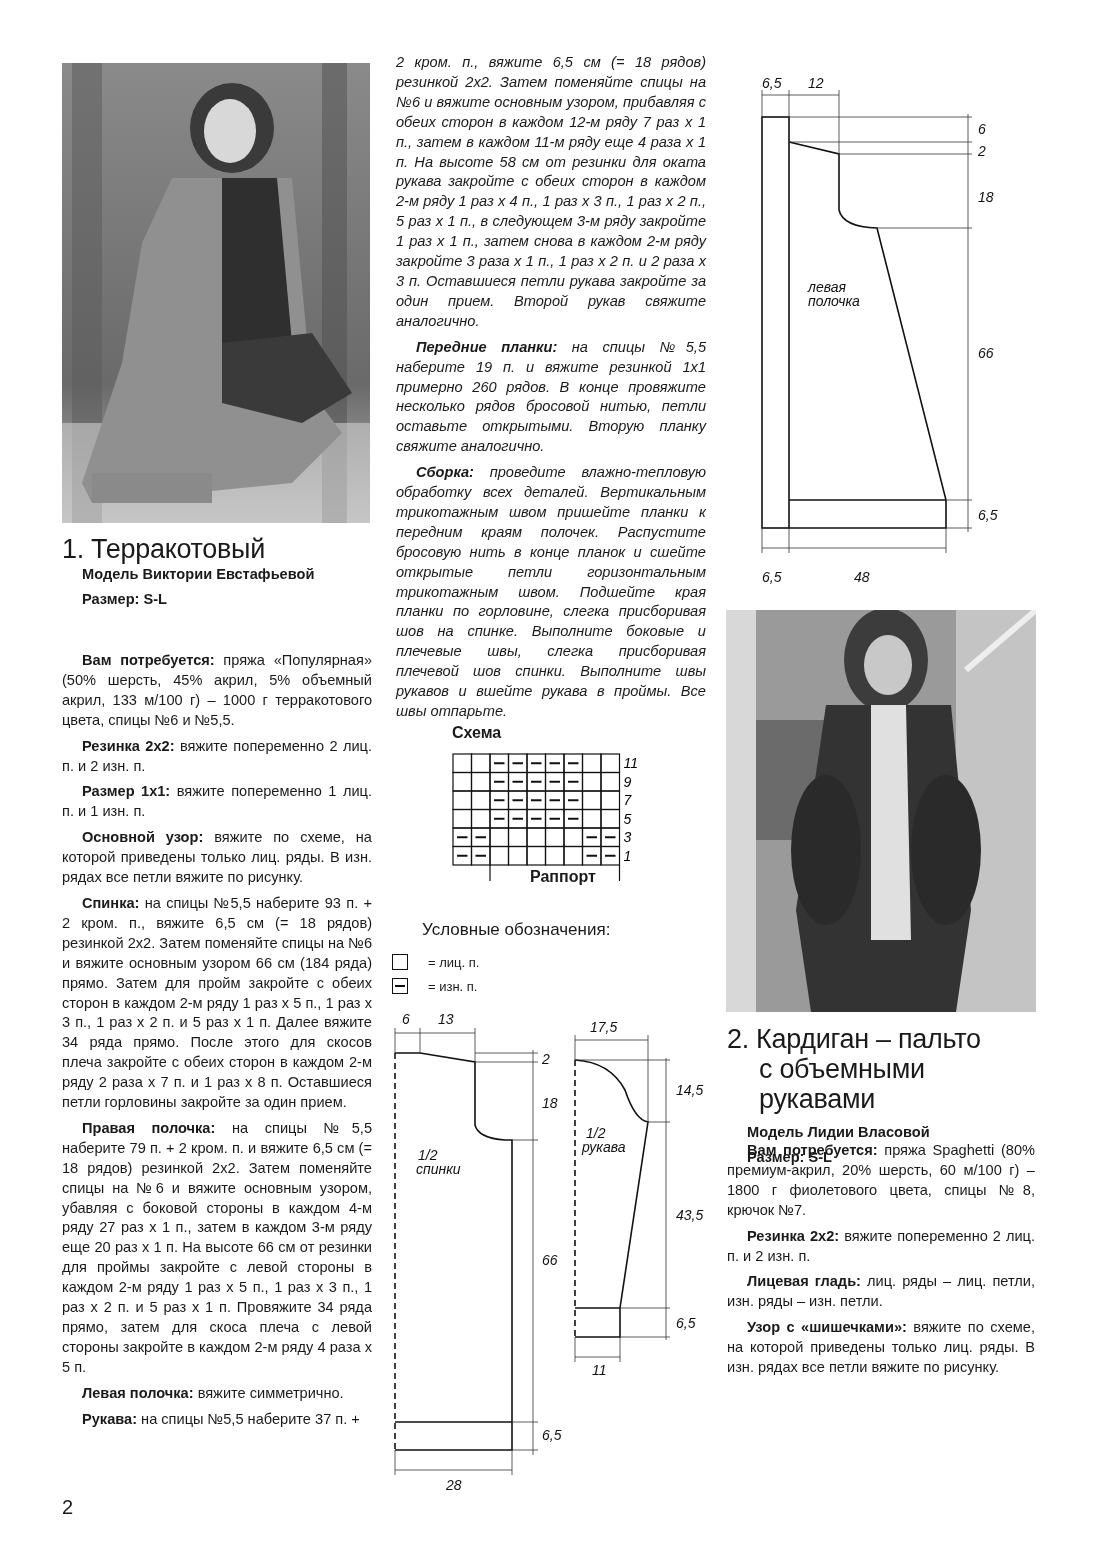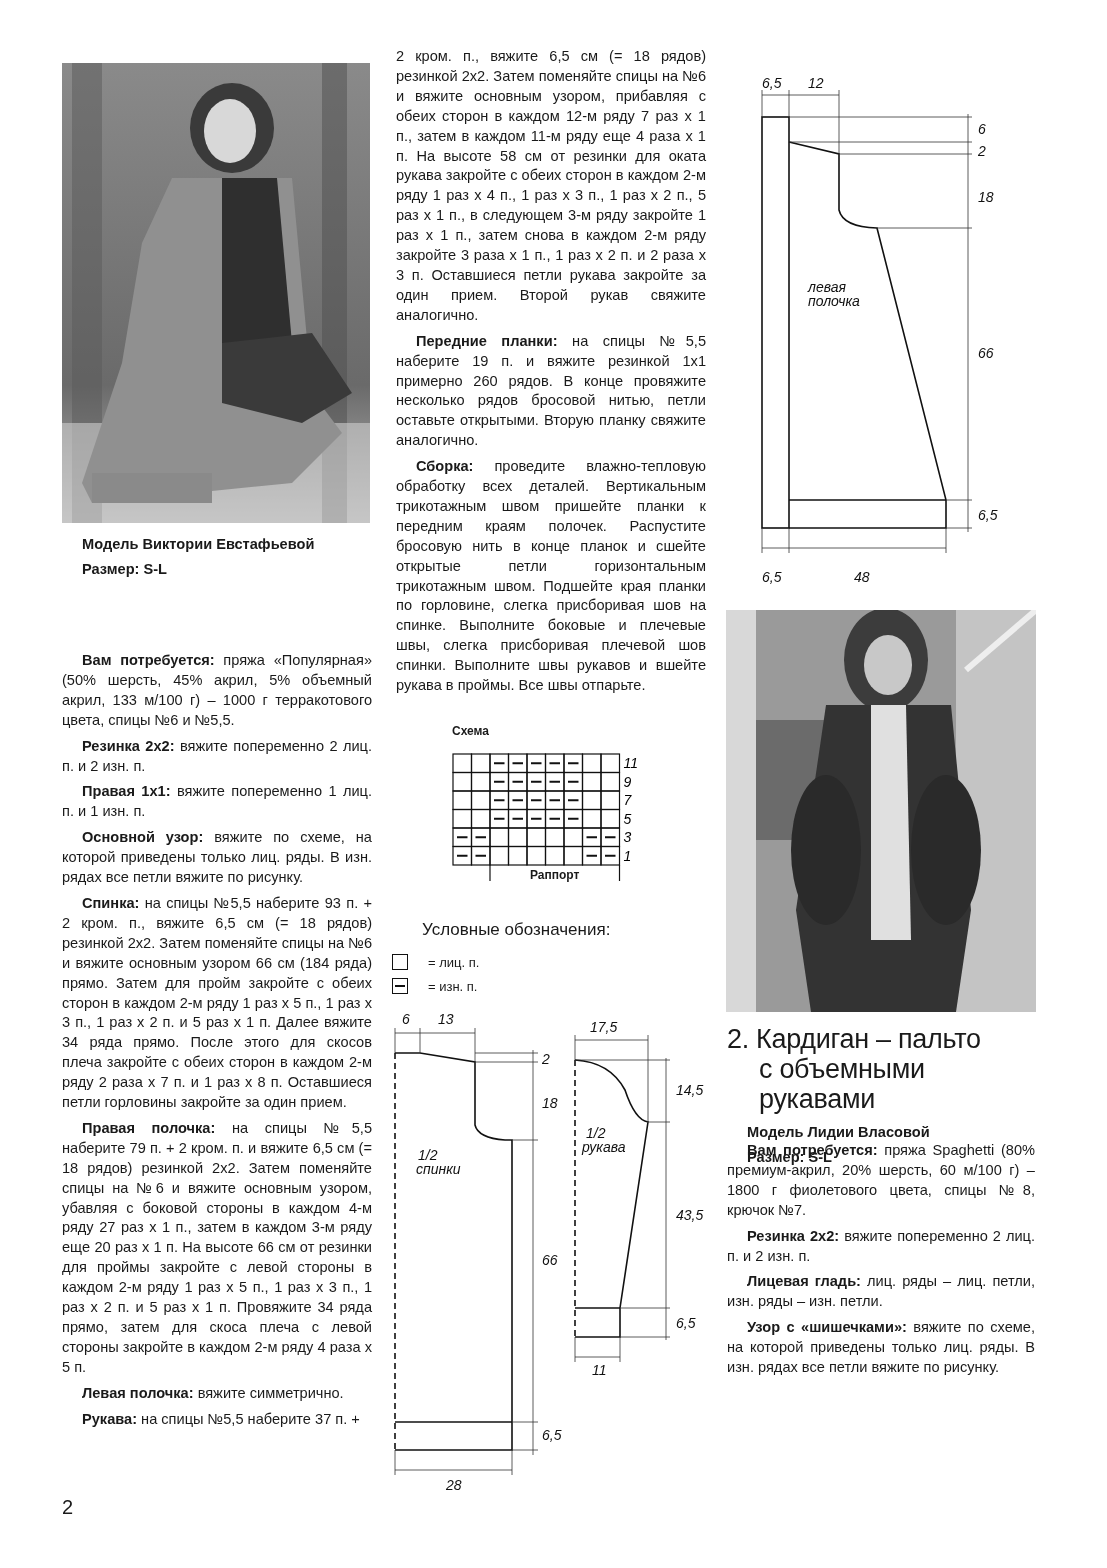--- a/index.html
+++ b/index.html
@@ -7,21 +7,21 @@
   .abs { position:absolute; }
   .col { font-size:14.6px; line-height:19.9px; text-align:justify; }
   .col p { margin:0 0 6px 0; text-indent:20px; }
   .col p.noind { text-indent:0; }
   .col b { font-weight:bold; }
   .title { font-size:27px; line-height:30px; font-weight:normal; letter-spacing:-0.3px; margin:0; }
   .sub { font-weight:bold; font-size:14.6px; line-height:20px; margin:0 0 5px 20px; }
   .photo { background:#777; overflow:hidden; }
   .pagenum { font-size:20px; }
   svg text { font-family:"Liberation Sans", sans-serif; font-style:italic; }
-  .schema-title { font-weight:bold; font-size:12px; }
+  .schema-title { font-weight:bold; font-size:16px; }
   .legend-row { font-size:13px; display:flex; align-items:center; gap:20px; height:20px; }
   .legend-box { width:14px; height:14px; border:1.5px solid #111; display:inline-block; position:relative; }
   .legend-box.purl::after { content:""; position:absolute; left:2px; right:2px; top:6px; height:2px; background:#111; }
 </style>
 </head>
 <body>
 
 <div class="abs photo" style="left:62px;top:63px;width:308px;height:460px;">
   <svg width="308" height="460">
     <defs>
@@ -38,36 +38,37 @@
     <ellipse cx="170" cy="65" rx="42" ry="45" fill="#3a3a3a"></ellipse>
     <ellipse cx="168" cy="68" rx="26" ry="32" fill="#d8d8d8"></ellipse>
     <path d="M110 115 L230 115 L250 330 L280 370 L230 420 L130 430 L30 440 L20 420 L60 300 L80 180 Z" fill="#909090"></path>
     <path d="M160 115 L215 115 L230 280 L160 280 Z" fill="#2f2f2f"></path>
     <path d="M160 280 L250 270 L290 330 L240 360 L160 340 Z" fill="#3a3a3a"></path>
     <rect x="30" y="410" width="120" height="30" fill="#8a8a8a"></rect>
   </svg>
 </div>
 
 <div class="abs" style="left:62px;top:534px;width:310px;">
+  <h1 class="title">1. Терракотовый</h1>
   <div class="sub">Модель Виктории Евстафьевой</div>
   <div class="sub">Размер: S-L</div>
 </div>
 
 <div class="abs col" style="left:62px;top:651px;width:310px;" id="col1">
     <p><b>Вам потребуется:</b><span> пряжа «Популярная» (50% шерсть, 45% акрил, 5% объемный акрил, 133 м/100 г) – 1000 г терракотового цвета, спицы №6 и №5,5.</span></p>
     <p><b>Резинка 2x2:</b><span> вяжите попеременно 2 лиц. п. и 2 изн. п.</span></p>
-    <p><b>Правая 1x1:</b><span> вяжите попеременно 1 лиц. п. и 1 изн. п.</span></p>
+    <p><b>Размер 1x1:</b><span> вяжите попеременно 1 лиц. п. и 1 изн. п.</span></p>
     <p><b>Основной узор:</b><span> вяжите по схеме, на которой приведены только лиц. ряды. В изн. рядах все петли вяжите по рисунку.</span></p>
     <p><b>Спинка:</b><span> на спицы №5,5 наберите 93 п. + 2 кром. п., вяжите 6,5 см (= 18 рядов) резинкой 2x2. Затем поменяйте спицы на №6 и вяжите основным узором 66 см (184 ряда) прямо. Затем для пройм закройте с обеих сторон в каждом 2-м ряду 1 раз x 5 п., 1 раз x 3 п., 1 раз x 2 п. и 5 раз x 1 п. Далее вяжите 34 ряда прямо. После этого для скосов плеча закройте с обеих сторон в каждом 2-м ряду 2 раза x 7 п. и 1 раз x 8 п. Оставшиеся петли горловины закройте за один прием.</span></p>
     <p><b>Правая полочка:</b><span> на спицы №5,5 наберите 79 п. + 2 кром. п. и вяжите 6,5 см (= 18 рядов) резинкой 2x2. Затем поменяйте спицы на №6 и вяжите основным узором, убавляя с боковой стороны в каждом 4-м ряду 27 раз x 1 п., затем в каждом 3-м ряду еще 20 раз x 1 п. На высоте 66 см от резинки для проймы закройте с левой стороны в каждом 2-м ряду 1 раз x 5 п., 1 раз x 3 п., 1 раз x 2 п. и 5 раз x 1 п. Провяжите 34 ряда прямо, затем для скоса плеча с левой стороны закройте в каждом 2-м ряду 4 раза x 5 п.</span></p>
     <p><b>Левая полочка:</b><span> вяжите симметрично.</span></p>
     <p><b>Рукава:</b><span> на спицы №5,5 наберите 37 п. +</span></p>
   </div>
 
-<div class="abs col" style="left:396px;top:47px;width:310px;" id="col2">
+<div class="abs col" style="left:396px;top:53px;width:310px;font-style:italic;" id="col2">
     <p class="noind"><span>2 кром. п., вяжите 6,5 см (= 18 рядов) резинкой 2x2. Затем поменяйте спицы на №6 и вяжите основным узором, прибавляя с обеих сторон в каждом 12-м ряду 7 раз x 1 п., затем в каждом 11-м ряду еще 4 раза x 1 п. На высоте 58 см от резинки для оката рукава закройте с обеих сторон в каждом 2-м ряду 1 раз x 4 п., 1 раз x 3 п., 1 раз x 2 п., 5 раз x 1 п., в следующем 3-м ряду закройте 1 раз x 1 п., затем снова в каждом 2-м ряду закройте 3 раза x 1 п., 1 раз x 2 п. и 2 раза x 3 п. Оставшиеся петли рукава закройте за один прием. Второй рукав свяжите аналогично.</span></p>
     <p><b>Передние планки:</b><span> на спицы №5,5 наберите 19 п. и вяжите резинкой 1x1 примерно 260 рядов. В конце провяжите несколько рядов бросовой нитью, петли оставьте открытыми. Вторую планку свяжите аналогично.</span></p>
     <p><b>Сборка:</b><span> проведите влажно-тепловую обработку всех деталей. Вертикальным трикотажным швом пришейте планки к передним краям полочек. Распустите бросовую нить в конце планок и сшейте открытые петли горизонтальным трикотажным швом. Подшейте края планки по горловине, слегка присборивая шов на спинке. Выполните боковые и плечевые швы, слегка присборивая плечевой шов спинки. Выполните швы рукавов и вшейте рукава в проймы. Все швы отпарьте.</span></p>
   </div>
 
 <div class="abs" style="left:450px;top:724px;width:210px;height:170px;">
   <div class="schema-title" style="position:absolute;left:2px;top:0;">Схема</div>
   <svg width="210" height="160" style="position:absolute;left:0;top:28px;" id="chart-svg">
       <rect x="3" y="2" width="18.5" height="18.5" fill="none" stroke="#111" stroke-width="1.2"></rect>
       <rect x="21.5" y="2" width="18.5" height="18.5" fill="none" stroke="#111" stroke-width="1.2"></rect>

